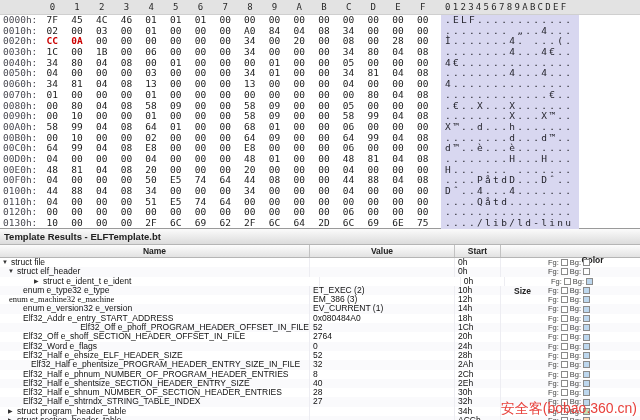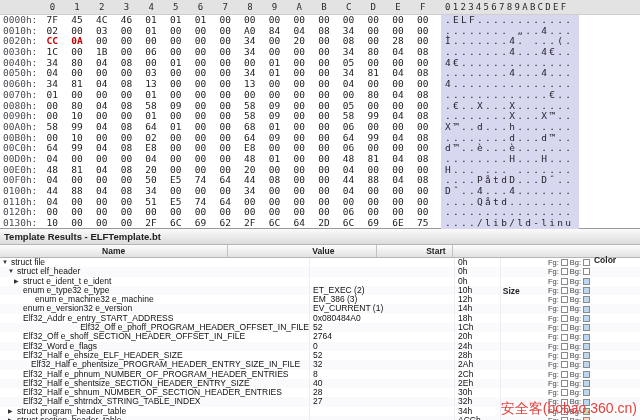--- a/index.html
+++ b/index.html
@@ -21,21 +21,21 @@
   .ascii{margin-left:6px;padding-left:4px;width:138px;box-sizing:border-box;
          background:var(--ascii-bg,#d8d7f0);letter-spacing:2.3px;white-space:pre;color:#26262e;}
   
   .template-panel{position:absolute;top:229px;left:0;width:640px;height:191px;background:#ffffff;
                   overflow:hidden;font-family:"Liberation Sans",sans-serif;}
   .panel-title{height:15px;line-height:15px;background:linear-gradient(#fbfbfb,#dcdcdc);
                border-bottom:1px solid #b5b5b5;font-size:9.5px;color:#222;padding-left:4px;
                font-weight:bold;}
   .grid-header{display:flex;height:13px;line-height:12px;background:linear-gradient(#fdfdfd,#e2e2e2);
                border-bottom:1px solid #b5b5b5;font-size:8.5px;font-weight:bold;color:#222;
-               text-align:center;box-sizing:border-box;gap:42px;}
+               text-align:center;box-sizing:border-box;}
   .gh{border-right:1px solid #c2c2c2;box-sizing:border-box;}
   .c-name{width:310px;}
   .c-value{width:145px;}
   .c-start{width:46px;}
   .c-size{width:44px;margin-top:40px;}
   .c-color{width:95px;}
   .t-row{display:flex;height:9.3px;line-height:9.3px;font-size:8.5px;color:#111;}
   .t-row:nth-child(even){background:#fafafc;}
   .cell{box-sizing:border-box;overflow:hidden;white-space:nowrap;border-right:1px solid #ededf2;}
   .t-row .c-name{display:flex;align-items:center;}
@@ -514,21 +514,21 @@
           <span class="cell c-start">0h</span>
           <span class="cell c-size">34h</span>
           <span class="cell c-color">
             <span>Fg:</span>
             <span class="swatch" style="background: rgb(255, 255, 255);"></span>
             <span>Bg:</span>
             <span class="swatch" style="background: rgb(255, 255, 255);"></span>
           </span>
         </div>
         <div class="t-row">
-          <span class="cell c-name" style="padding-left: 14px;">
+          <span class="cell c-name" style="padding-left: 14px; margin-left: 20px;">
             <span class="arrow">▶</span>
             <span>struct e_ident_t e_ident</span>
           </span>
           <span class="cell c-value"></span>
           <span class="cell c-start">0h</span>
           <span class="cell c-size">10h</span>
           <span class="cell c-color">
             <span>Fg:</span>
             <span class="swatch" style="background: rgb(255, 255, 255);"></span>
             <span>Bg:</span>
@@ -544,21 +544,21 @@
           <span class="cell c-start">10h</span>
           <span class="cell c-size">2h</span>
           <span class="cell c-color">
             <span>Fg:</span>
             <span class="swatch" style="background: rgb(255, 255, 255);"></span>
             <span>Bg:</span>
             <span class="swatch" style="background: rgb(189, 215, 238);"></span>
           </span>
         </div>
         <div class="t-row">
-          <span class="cell c-name" style="padding-left: 26px;">
+          <span class="cell c-name" style="padding-left: 0; font-family: Liberation Serif, serif;">
             <span class="arrow"></span>
             <span>enum e_machine32 e_machine</span>
           </span>
           <span class="cell c-value">EM_386 (3)</span>
           <span class="cell c-start">12h</span>
           <span class="cell c-size">2h</span>
           <span class="cell c-color">
             <span>Fg:</span>
             <span class="swatch" style="background: rgb(255, 255, 255);"></span>
             <span>Bg:</span>

